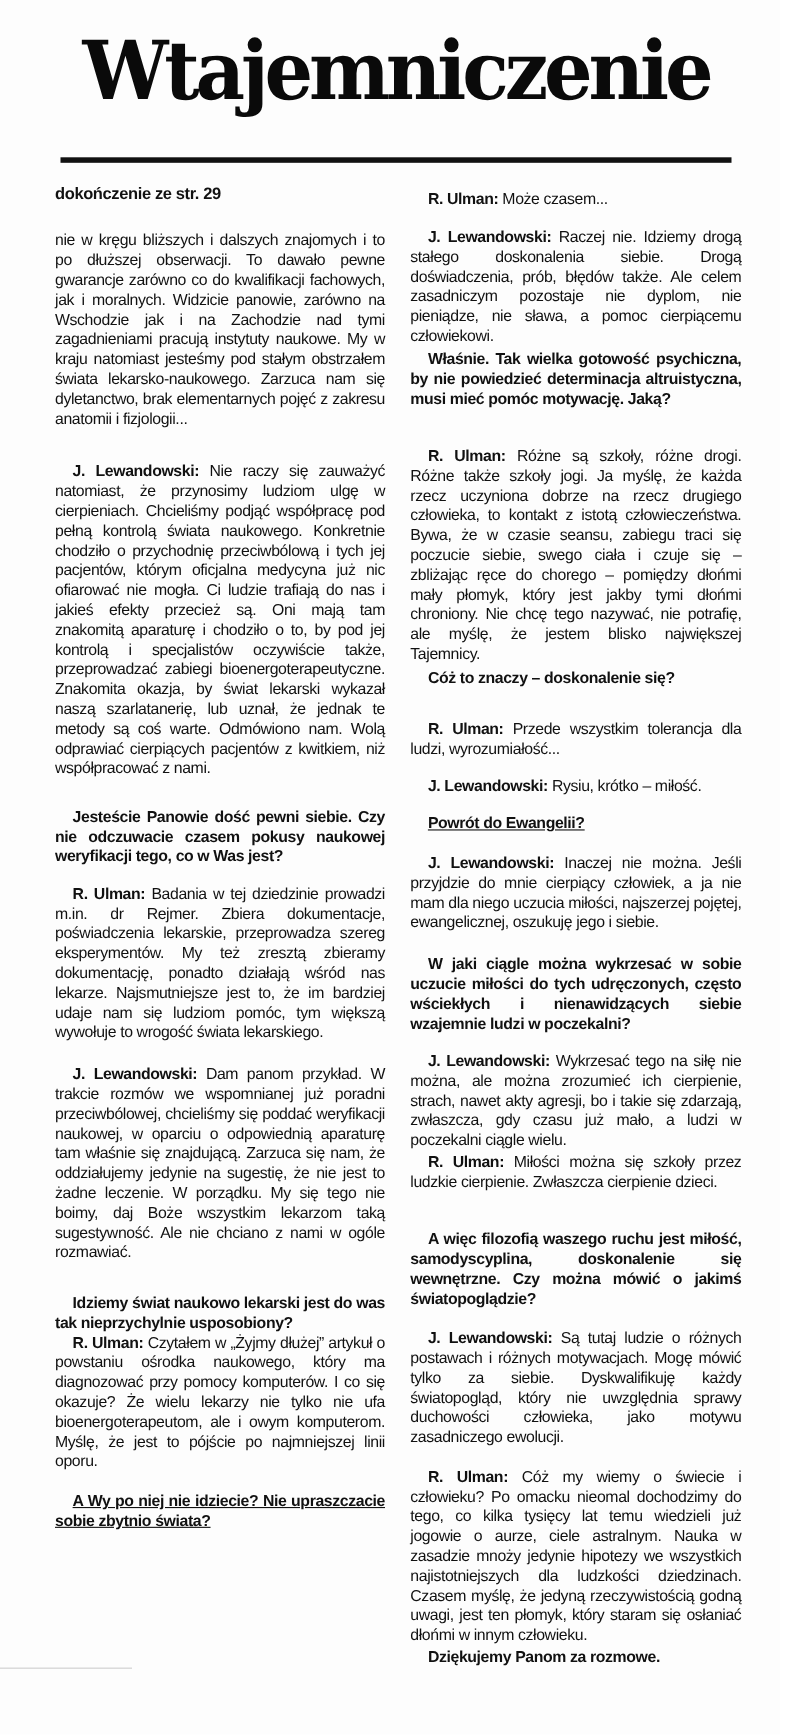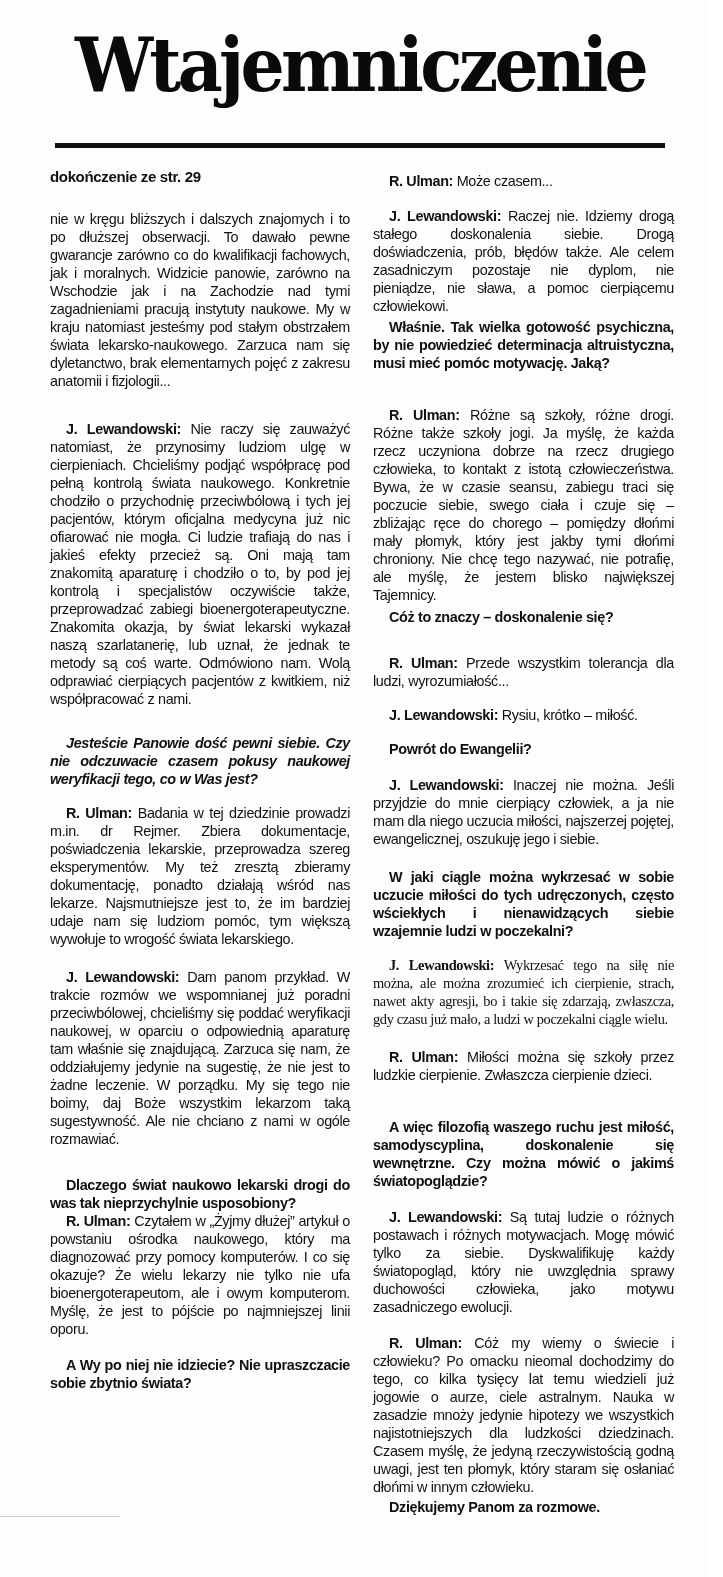--- a/index.html
+++ b/index.html
@@ -29,55 +29,55 @@
   <div class="masthead">Wtajemniczenie</div>
   <div class="rule"></div>
 
   <div class="col col-left" style="top:168px;">
     <div class="continued">dokończenie ze str. 29</div>
 
     <p class="para" style="top:42px;"><span>nie w kręgu bliższych i dalszych znajomych i to po dłuższej obserwacji. To dawało pewne gwarancje zarówno co do kwalifikacji fachowych, jak i moralnych. Widzicie panowie, zarówno na Wschodzie jak i na Zachodzie nad tymi zagadnieniami pracują instytuty naukowe. My w kraju natomiast jesteśmy pod stałym obstrzałem świata lekarsko-naukowego. Zarzuca nam się dyletanctwo, brak elementarnych pojęć z zakresu anatomii i fizjologii...</span></p>
 
     <p class="para indent" style="top:252px;"><span class="spk">J. Lewandowski:</span><span> Nie raczy się zauważyć natomiast, że przynosimy ludziom ulgę w cierpieniach. Chcieliśmy podjąć współpracę pod pełną kontrolą świata naukowego. Konkretnie chodziło o przychodnię przeciwbólową i tych jej pacjentów, którym oficjalna medycyna już nic ofiarować nie mogła. Ci ludzie trafiają do nas i jakieś efekty przecież są. Oni mają tam znakomitą aparaturę i chodziło o to, by pod jej kontrolą i specjalistów oczywiście także, przeprowadzać zabiegi bioenergoterapeutyczne. Znakomita okazja, by świat lekarski wykazał naszą szarlatanerię, lub uznał, że jednak te metody są coś warte. Odmówiono nam. Wolą odprawiać cierpiących pacjentów z kwitkiem, niż współpracować z nami.</span></p>
 
-    <p class="para indent q" style="top:566px;font-style:italic;"><span>Jesteście Panowie dość pewni siebie. Czy nie odczuwacie czasem pokusy naukowej weryfikacji tego, co w Was jest?</span></p>
+    <p class="para indent q" style="top:566px;"><span>Jesteście Panowie dość pewni siebie. Czy nie odczuwacie czasem pokusy naukowej weryfikacji tego, co w Was jest?</span></p>
 
     <p class="para indent" style="top:636px;"><span class="spk">R. Ulman:</span><span> Badania w tej dziedzinie prowadzi m.in. dr Rejmer. Zbiera dokumentacje, poświadczenia lekarskie, przeprowadza szereg eksperymentów. My też zresztą zbieramy dokumentację, ponadto działają wśród nas lekarze. Najsmutniejsze jest to, że im bardziej udaje nam się ludziom pomóc, tym większą wywołuje to wrogość świata lekarskiego.</span></p>
 
     <p class="para indent" style="top:800px;"><span class="spk">J. Lewandowski:</span><span> Dam panom przykład. W trakcie rozmów we wspomnianej już poradni przeciwbólowej, chcieliśmy się poddać weryfikacji naukowej, w oparciu o odpowiednią aparaturę tam właśnie się znajdującą. Zarzuca się nam, że oddziałujemy jedynie na sugestię, że nie jest to żadne leczenie. W porządku. My się tego nie boimy, daj Boże wszystkim lekarzom taką sugestywność. Ale nie chciano z nami w ogóle rozmawiać.</span></p>
 
-    <p class="para indent q" style="top:1008px;"><span>Dlaczego świat naukowo lekarski drogi do was tak nieprzychylnie usposobiony?</span></p>
+    <p class="para indent q" style="top:1008px;"><span>Idziemy świat naukowo lekarski jest do was tak nieprzychylnie usposobiony?</span></p>
 
     <p class="para indent" style="top:1044px;"><span class="spk">R. Ulman:</span><span> Czytałem w „Żyjmy dłużej” artykuł o powstaniu ośrodka naukowego, który ma diagnozować przy pomocy komputerów. I co się okazuje? Że wielu lekarzy nie tylko nie ufa bioenergoterapeutom, ale i owym komputerom. Myślę, że jest to pójście po najmniejszej linii oporu.</span></p>
 
-    <p class="para indent q" style="top:1188px;"><span>A Wy po niej nie idziecie? Nie upraszczacie sobie zbytnio świata?</span></p>
+    <p class="para indent q" style="top:1188px;text-decoration:underline;"><span>A Wy po niej nie idziecie? Nie upraszczacie sobie zbytnio świata?</span></p>
   </div>
 
   <div class="col col-right" style="top:168px;">
     <p class="para indent" style="top:4px;"><span class="spk">R. Ulman:</span><span> Może czasem...</span></p>
 
     <p class="para indent" style="top:39px;"><span class="spk">J. Lewandowski:</span><span> Raczej nie. Idziemy drogą stałego doskonalenia siebie. Drogą doświadczenia, prób, błędów także. Ale celem zasadniczym pozostaje nie dyplom, nie pieniądze, nie sława, a pomoc cierpiącemu człowiekowi.</span></p>
 
     <p class="para indent q" style="top:150px;"><span>Właśnie. Tak wielka gotowość psychiczna, by nie powiedzieć determinacja altruistyczna, musi mieć pomóc motywację. Jaką?</span></p>
 
     <p class="para indent" style="top:238px;"><span class="spk">R. Ulman:</span><span> Różne są szkoły, różne drogi. Różne także szkoły jogi. Ja myślę, że każda rzecz uczyniona dobrze na rzecz drugiego człowieka, to kontakt z istotą człowieczeństwa. Bywa, że w czasie seansu, zabiegu traci się poczucie siebie, swego ciała i czuje się – zbliżając ręce do chorego – pomiędzy dłońmi mały płomyk, który jest jakby tymi dłońmi chroniony. Nie chcę tego nazywać, nie potrafię, ale myślę, że jestem blisko największej Tajemnicy.</span></p>
 
     <p class="para indent q" style="top:440px;"><span>Cóż to znaczy – doskonalenie się?</span></p>
 
     <p class="para indent" style="top:486px;"><span class="spk">R. Ulman:</span><span> Przede wszystkim tolerancja dla ludzi, wyrozumiałość...</span></p>
 
     <p class="para indent" style="top:538px;"><span class="spk">J. Lewandowski:</span><span> Rysiu, krótko – miłość.</span></p>
 
-    <p class="para indent q" style="top:572px;"><span>Powrót do Ewangelii?</span></p>
+    <p class="para indent q" style="top:572px;text-decoration:underline;"><span>Powrót do Ewangelii?</span></p>
 
     <p class="para indent" style="top:608px;"><span class="spk">J. Lewandowski:</span><span> Inaczej nie można. Jeśli przyjdzie do mnie cierpiący człowiek, a ja nie mam dla niego uczucia miłości, najszerzej pojętej, ewangelicznej, oszukuję jego i siebie.</span></p>
 
     <p class="para indent q" style="top:700px;"><span>W jaki ciągle można wykrzesać w sobie uczucie miłości do tych udręczonych, często wściekłych i nienawidzących siebie wzajemnie ludzi w poczekalni?</span></p>
 
-    <p class="para indent" style="top:788px;font-family:Liberation Serif, serif;"><span class="spk">J. Lewandowski:</span><span> Wykrzesać tego na siłę nie można, ale można zrozumieć ich cierpienie, strach, nawet akty agresji, bo i takie się zdarzają, zwłaszcza, gdy czasu już mało, a ludzi w poczekalni ciągle wielu.</span></p>
+    <p class="para indent" style="top:788px;"><span class="spk">J. Lewandowski:</span><span> Wykrzesać tego na siłę nie można, ale można zrozumieć ich cierpienie, strach, nawet akty agresji, bo i takie się zdarzają, zwłaszcza, gdy czasu już mało, a ludzi w poczekalni ciągle wielu.</span></p>
 
     <p class="para indent" style="top:880px;"><span class="spk">R. Ulman:</span><span> Miłości można się szkoły przez ludzkie cierpienie. Zwłaszcza cierpienie dzieci.</span></p>
 
     <p class="para indent q" style="top:950px;"><span>A więc filozofią waszego ruchu jest miłość, samodyscyplina, doskonalenie się wewnętrzne. Czy można mówić o jakimś światopoglądzie?</span></p>
 
     <p class="para indent" style="top:1040px;"><span class="spk">J. Lewandowski:</span><span> Są tutaj ludzie o różnych postawach i różnych motywacjach. Mogę mówić tylko za siebie. Dyskwalifikuję każdy światopogląd, który nie uwzględnia sprawy duchowości człowieka, jako motywu zasadniczego ewolucji.</span></p>
 
     <p class="para indent" style="top:1166px;"><span class="spk">R. Ulman:</span><span> Cóż my wiemy o świecie i człowieku? Po omacku nieomal dochodzimy do tego, co kilka tysięcy lat temu wiedzieli już jogowie o aurze, ciele astralnym. Nauka w zasadzie mnoży jedynie hipotezy we wszystkich najistotniejszych dla ludzkości dziedzinach. Czasem myślę, że jedyną rzeczywistością godną uwagi, jest ten płomyk, który staram się osłaniać dłońmi w innym człowieku.</span></p>
 
     <p class="para indent q" style="top:1330px;"><span>Dziękujemy Panom za rozmowe.</span></p>

